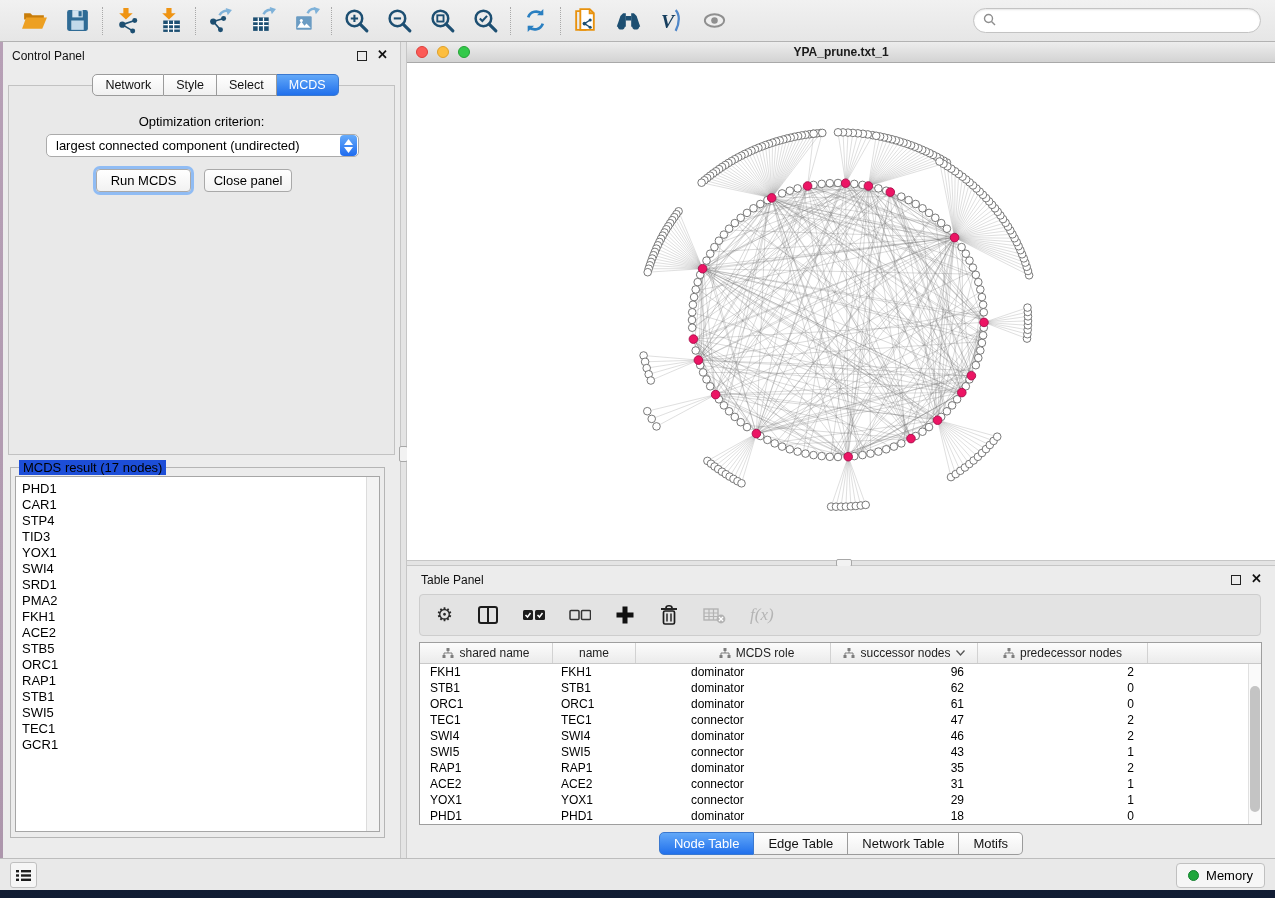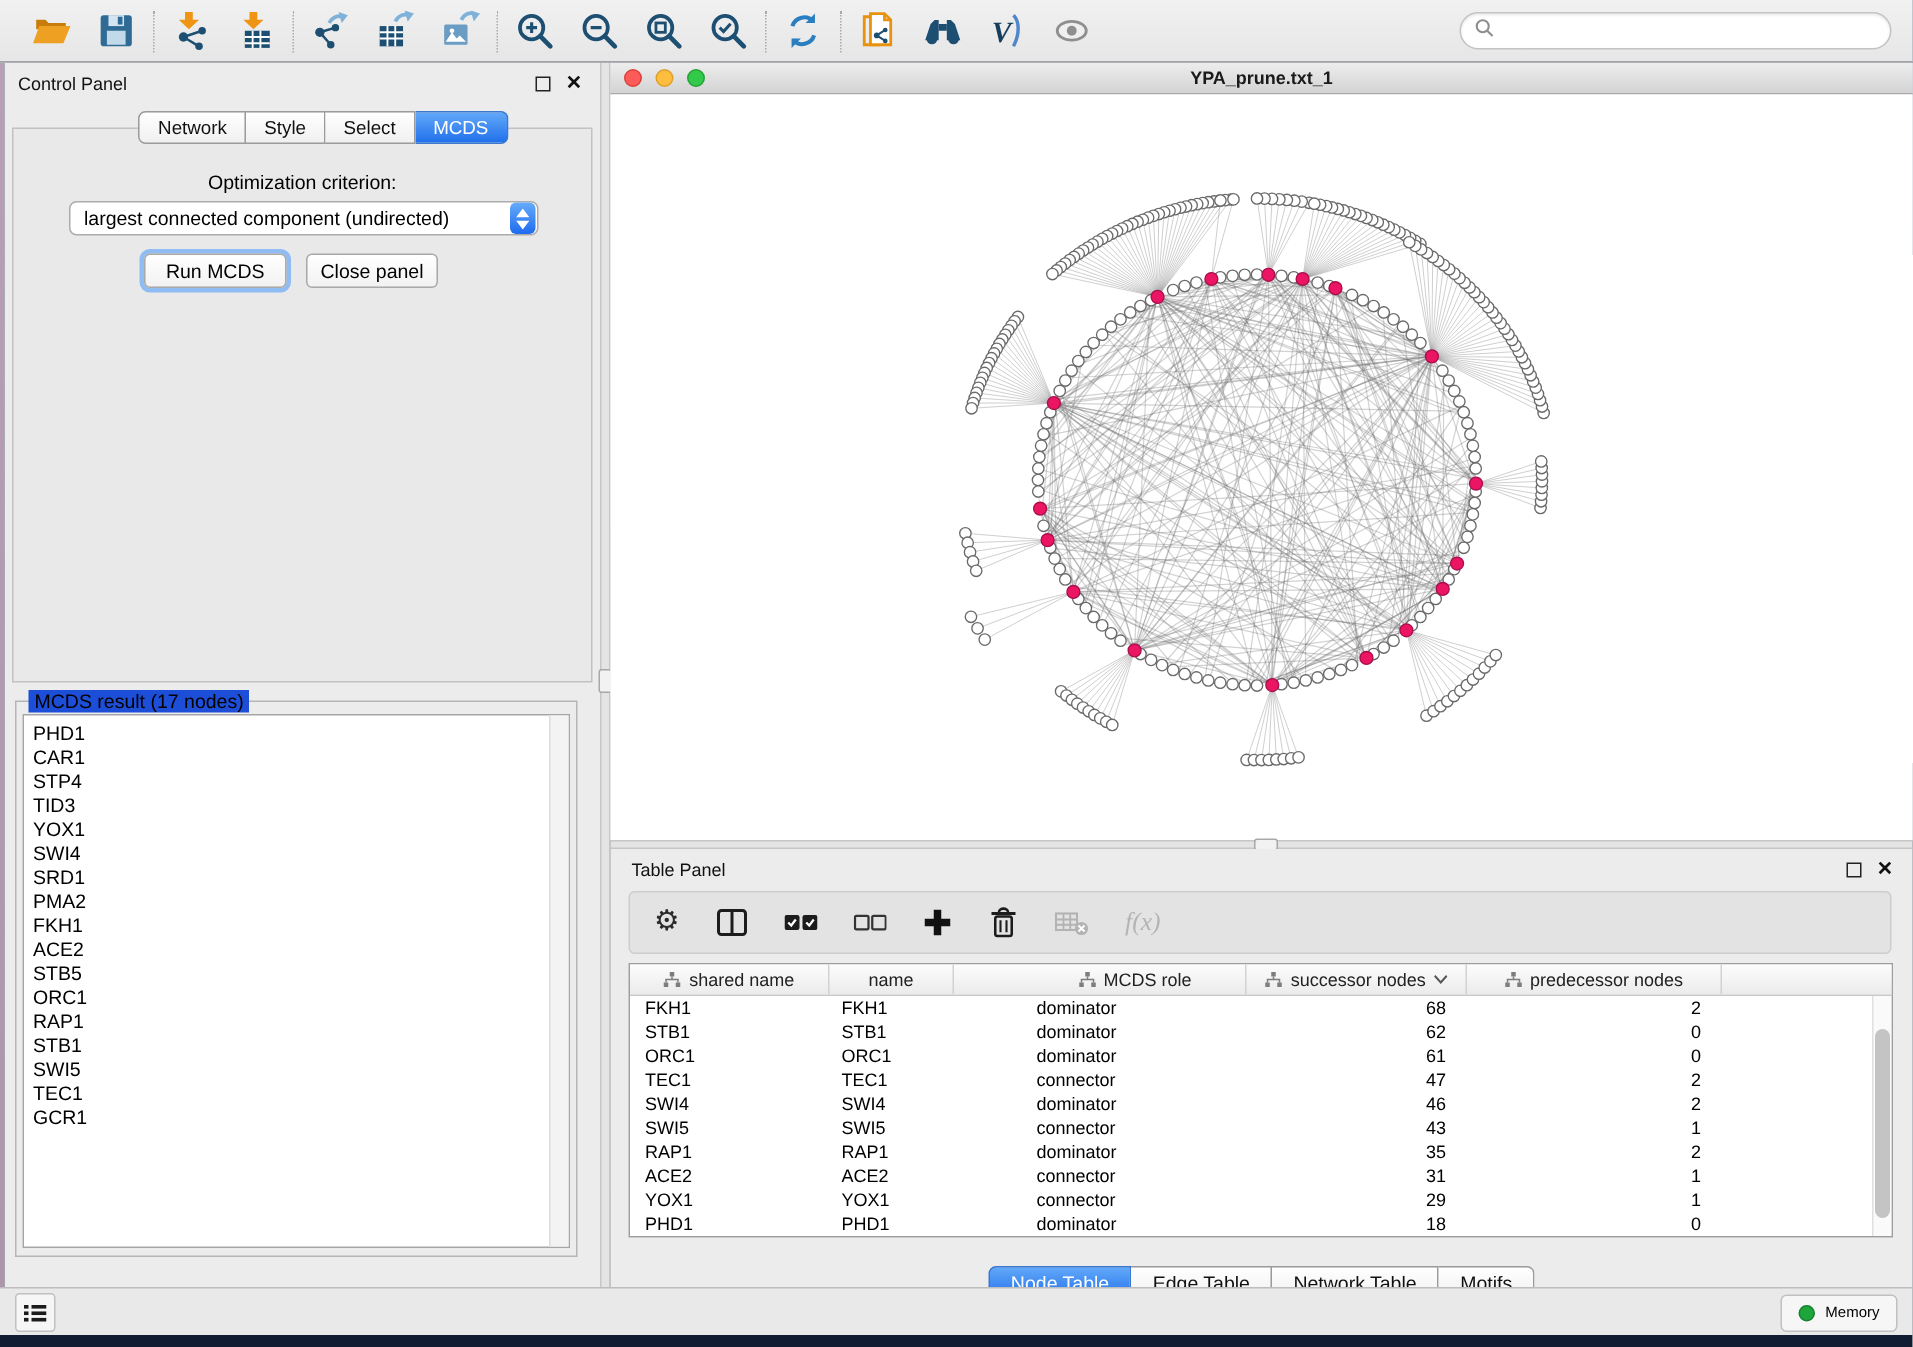--- a/index.html
+++ b/index.html
@@ -90,28 +90,28 @@
     border-right:1px solid #d2d2d2;height:100%;}
   .hfill{flex:1;border-right:none;}
   .tbody{flex:1;display:flex;flex-direction:column;overflow:hidden;position:relative;}
   .trow{display:flex;height:16px;line-height:16px;font-size:12px;color:#000;}
   .tcell{height:16px;overflow:hidden;white-space:nowrap;}
   .w0{width:133px;} .w1{width:83px;} .w2{width:148px;margin-left:47px;} .w3{width:147px;} .w4{width:170px;}
   .c0{padding-left:10px;} .c1{padding-left:8px;} .c2{padding-left:8px;}
   .c3{text-align:right;padding-right:14px;} .c4{text-align:right;padding-right:14px;}
   .tscroll{position:absolute;right:0;top:0;bottom:0;width:13px;background:#fafafa;border-left:1px solid #e0e0e0;}
   .tthumb{position:absolute;left:1px;right:1px;top:22px;height:126px;background:#c4c4c4;border-radius:5px;}
-  .tp-tabs{position:absolute;left:0;right:0;top:278px;display:flex;justify-content:center;align-items:flex-end;}
+  .tp-tabs{position:absolute;left:0;right:0;top:266px;display:flex;justify-content:center;align-items:flex-end;}
   .tp-tabs .tab{font-size:13px;padding:3px 14px;}
   
   .status-bar{position:absolute;left:0;top:858px;width:1275px;height:32px;background:#e9e9e9;border-top:1px solid #bdbdbd;}
   .list-btn{position:absolute;left:10px;top:3px;width:27px;height:26px;background:#f6f6f6;border:1px solid #c0c0c0;
     border-radius:3px;display:flex;align-items:center;justify-content:center;}
   .memory-btn{position:absolute;right:10px;top:4px;height:25px;background:#f6f6f6;border:1px solid #c0c0c0;
-    border-radius:4px;display:flex;align-items:center;gap:7px;padding:0 11px;font-size:10px;color:#000;}
+    border-radius:4px;display:flex;align-items:center;gap:7px;padding:0 11px;font-size:13px;color:#000;}
   .mem-dot{width:11px;height:11px;border-radius:50%;background:#1ea63b;border:1px solid #158030;}
 </style>
 </head>
 <body>
 
 <div class="toolbar">
   <div class="tb-group">
     <span class="tbi">
       <svg width="27" height="27" viewBox="0 0 26 26">
           <path d="M3 6h6l2 2h11v4H3z" fill="#c87d0a"></path>
@@ -1174,21 +1174,21 @@
             </svg>
           <span>predecessor nodes</span>
         </div>
         <div class="hcell hfill"></div>
       </div>
       <div class="tbody">
         <div class="trow">
             <div class="tcell w0 c0">FKH1</div>
             <div class="tcell w1 c1">FKH1</div>
             <div class="tcell w2 c2">dominator</div>
-            <div class="tcell w3 c3">68</div>
+            <div class="tcell w3 c3">96</div>
             <div class="tcell w4 c4">2</div>
           </div>
           <div class="trow">
             <div class="tcell w0 c0">STB1</div>
             <div class="tcell w1 c1">STB1</div>
             <div class="tcell w2 c2">dominator</div>
             <div class="tcell w3 c3">62</div>
             <div class="tcell w4 c4">0</div>
           </div>
           <div class="trow">

